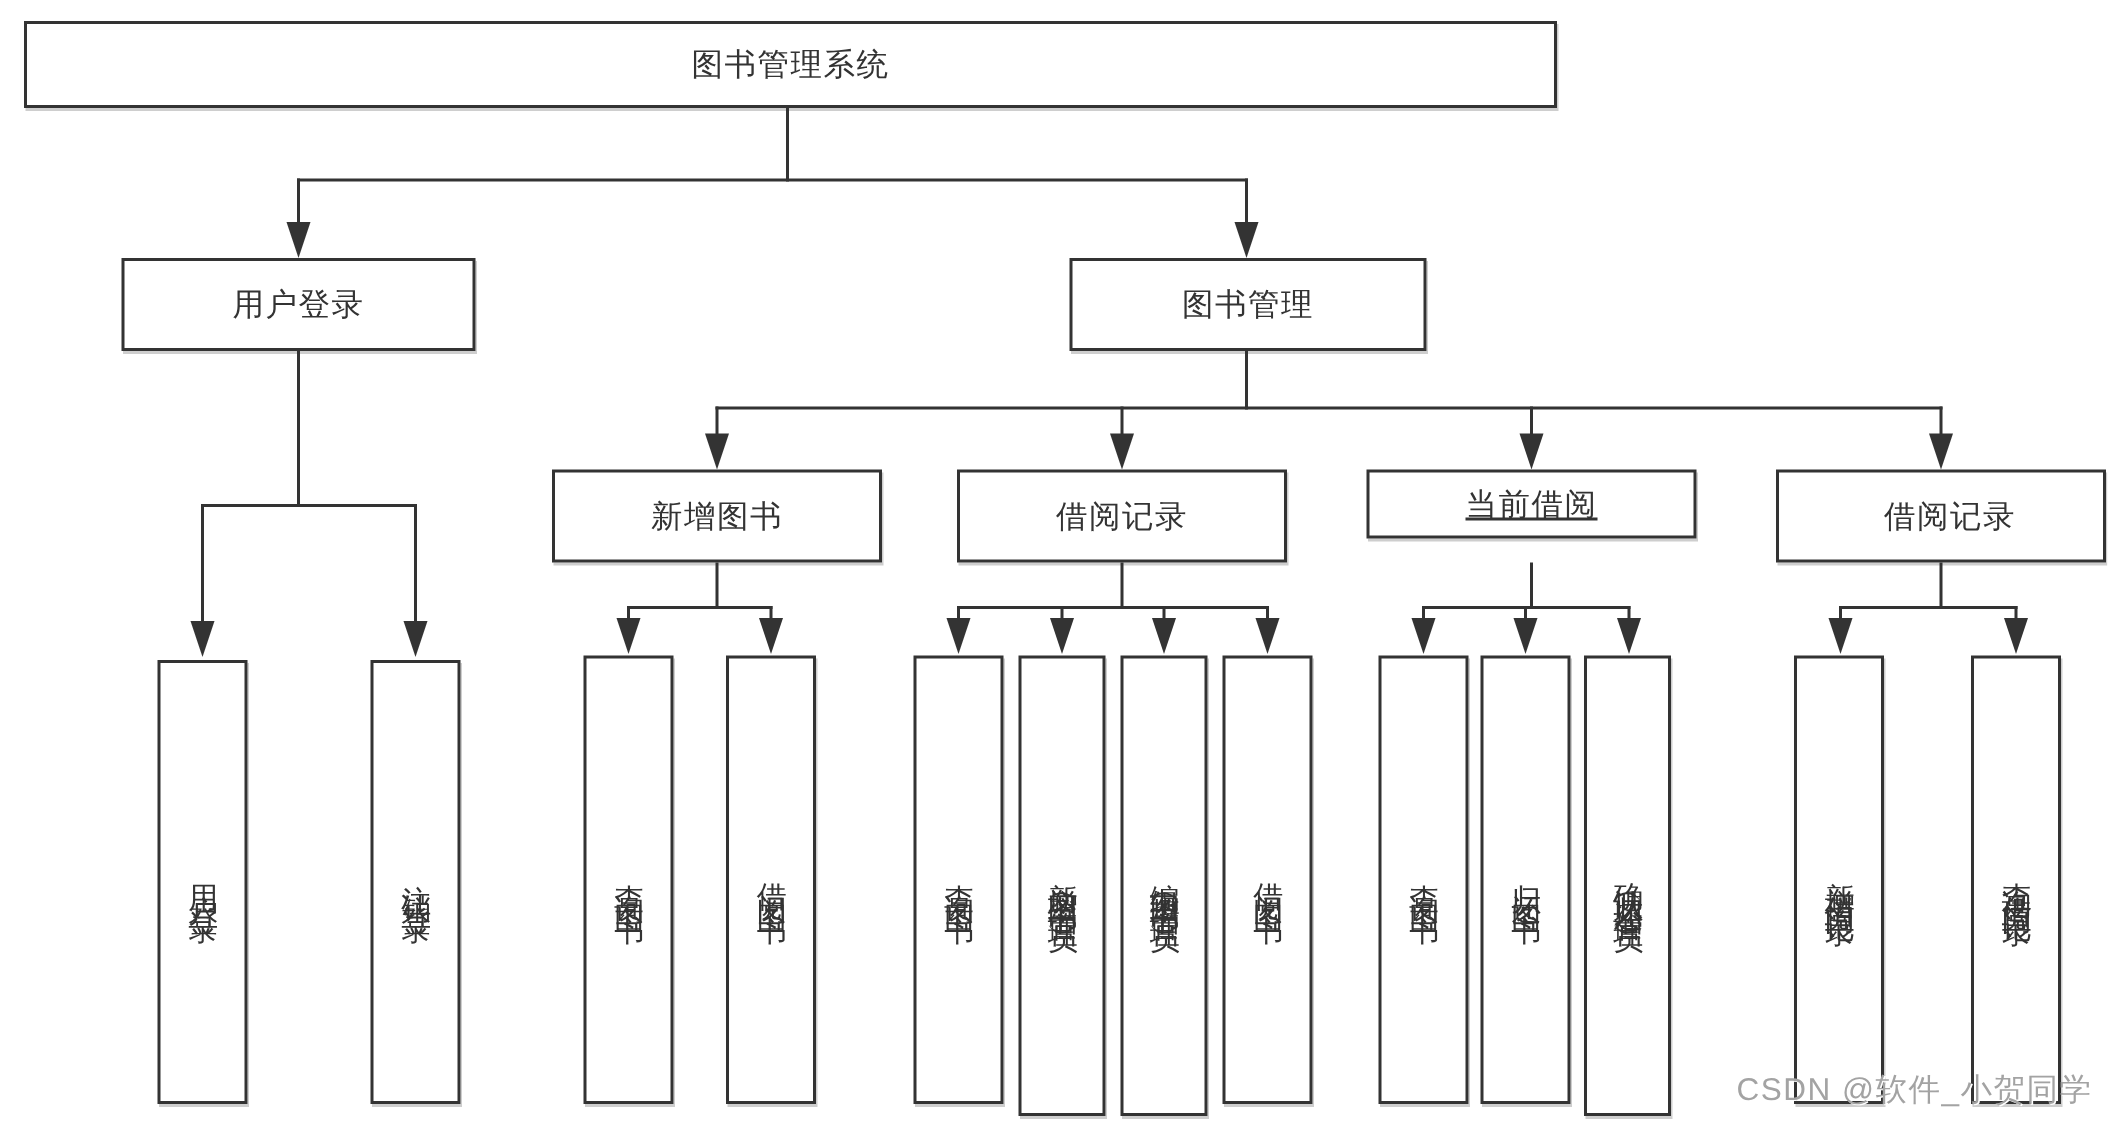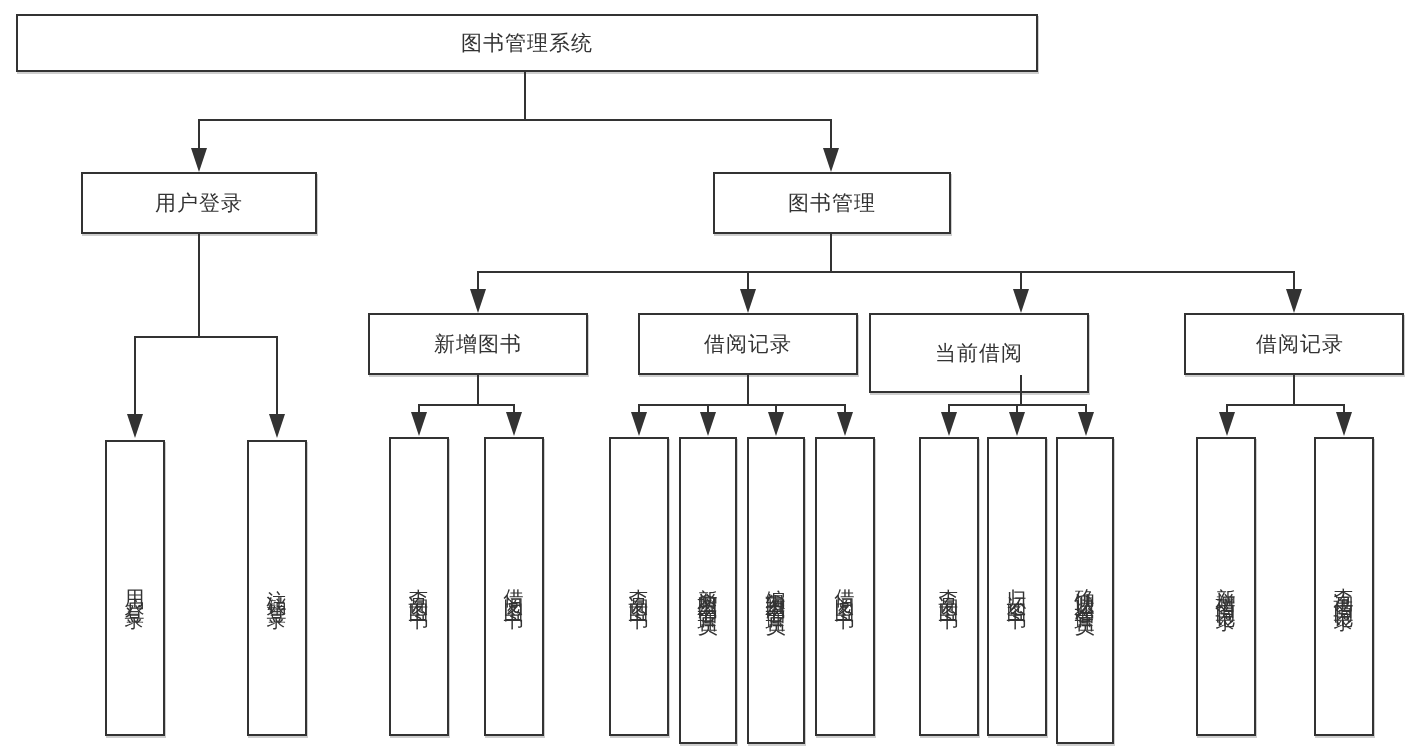--- a/index.html
+++ b/index.html
@@ -113,21 +113,21 @@
   <div class="arr" style="left:1013px; top:289px;"></div>
   <div class="lv" style="left:1293px; top:271px; height:20px;"></div>
   <div class="arr" style="left:1286px; top:289px;"></div>
 
   <div class="node" style="left:368px; top:313px; width:220px; height:62px;">
     <span>新增图书</span>
   </div>
   <div class="node" style="left:638px; top:313px; width:220px; height:62px;">
     <span>借阅记录</span>
   </div>
-  <div class="node" style="left:869px; top:313px; width:220px; height:80px;">
+  <div class="node" style="left:911px; top:313px; width:220px; height:46px;text-decoration:underline;">
     <span>当前借阅</span>
   </div>
   <div class="node" style="left:1184px; top:313px; width:220px; height:62px;padding-left:12px;">
     <span>借阅记录</span>
   </div>
 
   <div class="lv" style="left:477px; top:375px; height:31px;"></div>
   <div class="lh" style="left:418px; top:404px; width:97px;"></div>
   <div class="lv" style="left:418px; top:404px; height:10px;"></div>
   <div class="arr" style="left:411px; top:412px;"></div>
@@ -187,14 +187,15 @@
   <div class="arr" style="left:1219px; top:412px;"></div>
   <div class="lv" style="left:1343px; top:404px; height:10px;"></div>
   <div class="arr" style="left:1336px; top:412px;"></div>
   <div class="vnode" style="left:1196px; top:437px; width:60px; height:299px;">
     <span class="vtext" style="letter-spacing:5px;">新增借阅记录</span>
   </div>
   <div class="vnode" style="left:1314px; top:437px; width:60px; height:299px;">
     <span class="vtext" style="letter-spacing:5px;">查询借阅记录</span>
   </div>
 
+  <div class="watermark">CSDN @软件_小贺同学</div>
 
 </div>
 
 </body></html>

